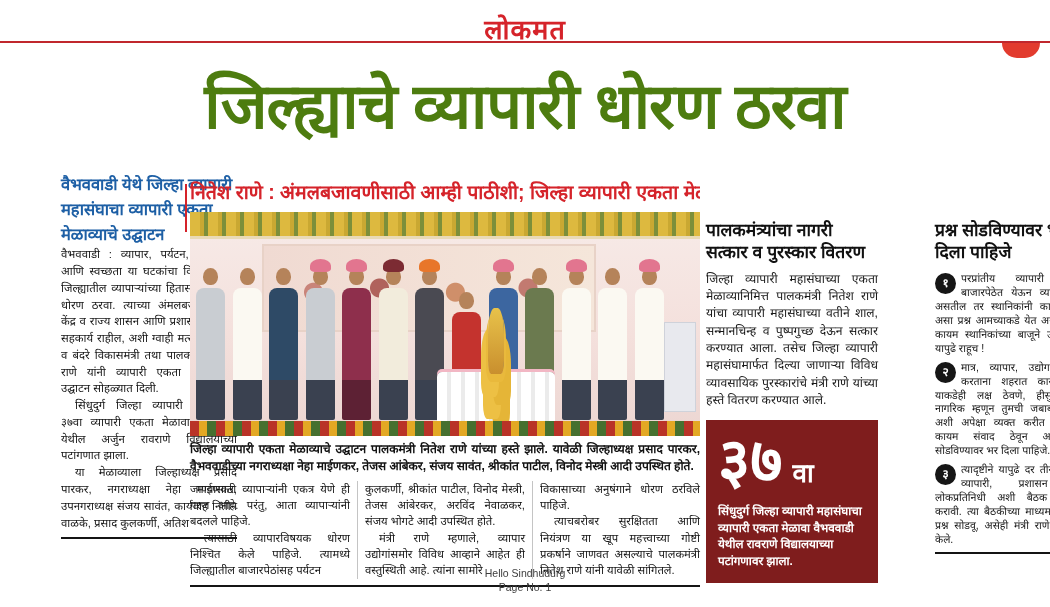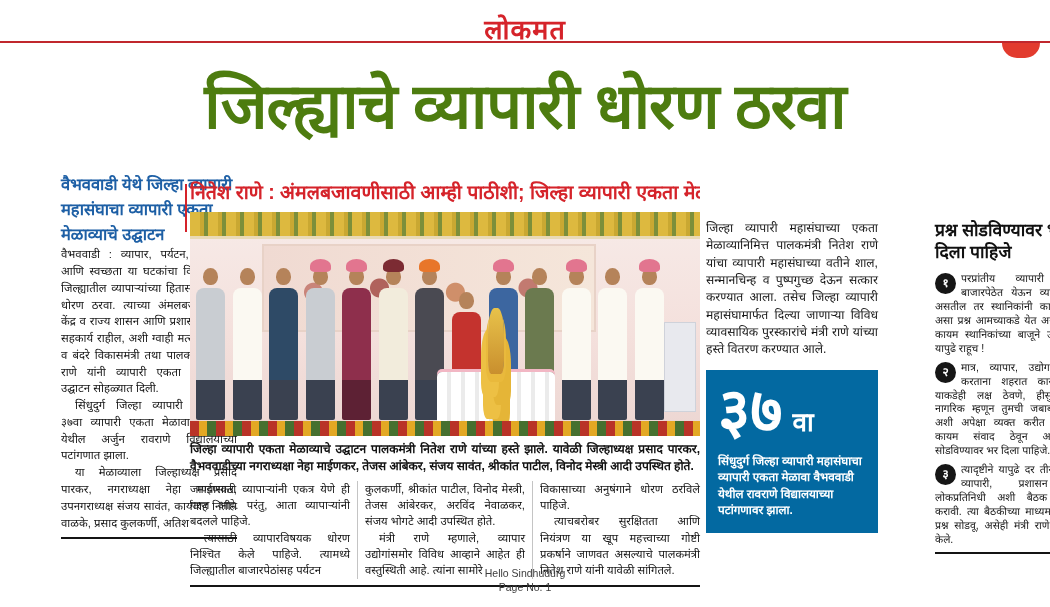--- a/index.html
+++ b/index.html
@@ -83,21 +83,21 @@
   .ccol{flex:1;padding:0 7px;font-size:11.3px;line-height:1.45;text-align:justify;color:#161616;}
   .ccol:first-child{padding-left:0;}
   .ccol:last-child{padding-right:0;}
   .ccol + .ccol{border-left:1px solid #c4c4c4;}
   .ccol p{margin:0;}
   .ccol p.indent{text-indent:14px;}
   
   .col-mid{position:absolute;left:706px;top:220px;width:172px;}
   .box-title{font-size:17.5px;font-weight:800;line-height:1.25;color:#111;margin-bottom:7px;}
   .box-body{font-size:12.2px;line-height:1.42;text-align:justify;color:#161616;}
-  .highlight-box{margin-top:11px;background:#0369a1;color:#ffffff;padding:12px 12px 14px 12px;
+  .highlight-box{margin-top:11px;background:#7f1d1d;color:#ffffff;padding:12px 12px 14px 12px;
     box-sizing:border-box;width:172px;}
   .hb-number-row{display:flex;align-items:flex-end;}
   .hb-number{font-size:62px;font-weight:800;line-height:0.95;}
   .hb-suffix{font-size:26px;font-weight:800;margin-left:10px;line-height:1.4;}
   .hb-text{margin-top:12px;font-size:11.8px;font-weight:700;line-height:1.4;}
   
   .col-right{position:absolute;left:935px;top:220px;width:160px;}
   .points-title{font-size:17.5px;font-weight:800;line-height:1.25;color:#111;margin-bottom:8px;}
   .point{font-size:10.6px;line-height:1.32;text-align:justify;color:#161616;margin-bottom:5px;}
   .point .num{float:left;width:21px;height:21px;border-radius:50%;background:#161616;color:#fff;
@@ -169,20 +169,21 @@
       <p class="indent">मंत्री राणे म्हणाले, व्यापार उद्योगांसमोर विविध आव्हाने आहेत ही वस्तुस्थिती आहे. त्यांना सामोरे</p>
     </div>
     <div class="ccol">
       <p>विकासाच्या अनुषंगाने धोरण ठरविले पाहिजे.</p>
       <p class="indent">त्याचबरोबर सुरक्षितता आणि नियंत्रण या खूप महत्त्वाच्या गोष्टी प्रकर्षाने जाणवत असल्याचे पालकमंत्री नितेश राणे यांनी यावेळी सांगितले.</p>
     </div>
   </div>
 </div>
 
 <div class="col-mid">
+  <div class="box-title">पालकमंत्र्यांचा नागरी सत्कार व पुरस्कार वितरण</div>
   <div class="box-body">जिल्हा व्यापारी महासंघाच्या एकता मेळाव्यानिमित्त पालकमंत्री नितेश राणे यांचा व्यापारी महासंघाच्या वतीने शाल, सन्मानचिन्ह व पुष्पगुच्छ देऊन सत्कार करण्यात आला. तसेच जिल्हा व्यापारी महासंघामार्फत दिल्या जाणाऱ्या विविध व्यावसायिक पुरस्कारांचे मंत्री राणे यांच्या हस्ते वितरण करण्यात आले.</div>
   <div class="highlight-box">
     <div class="hb-number-row">
       <span class="hb-number">३७</span>
       <span class="hb-suffix">वा</span>
     </div>
     <div class="hb-text">सिंधुदुर्ग जिल्हा व्यापारी महासंघाचा व्यापारी एकता मेळावा वैभववाडी येथील रावराणे विद्यालयाच्या पटांगणावर झाला.</div>
   </div>
 </div>
 

